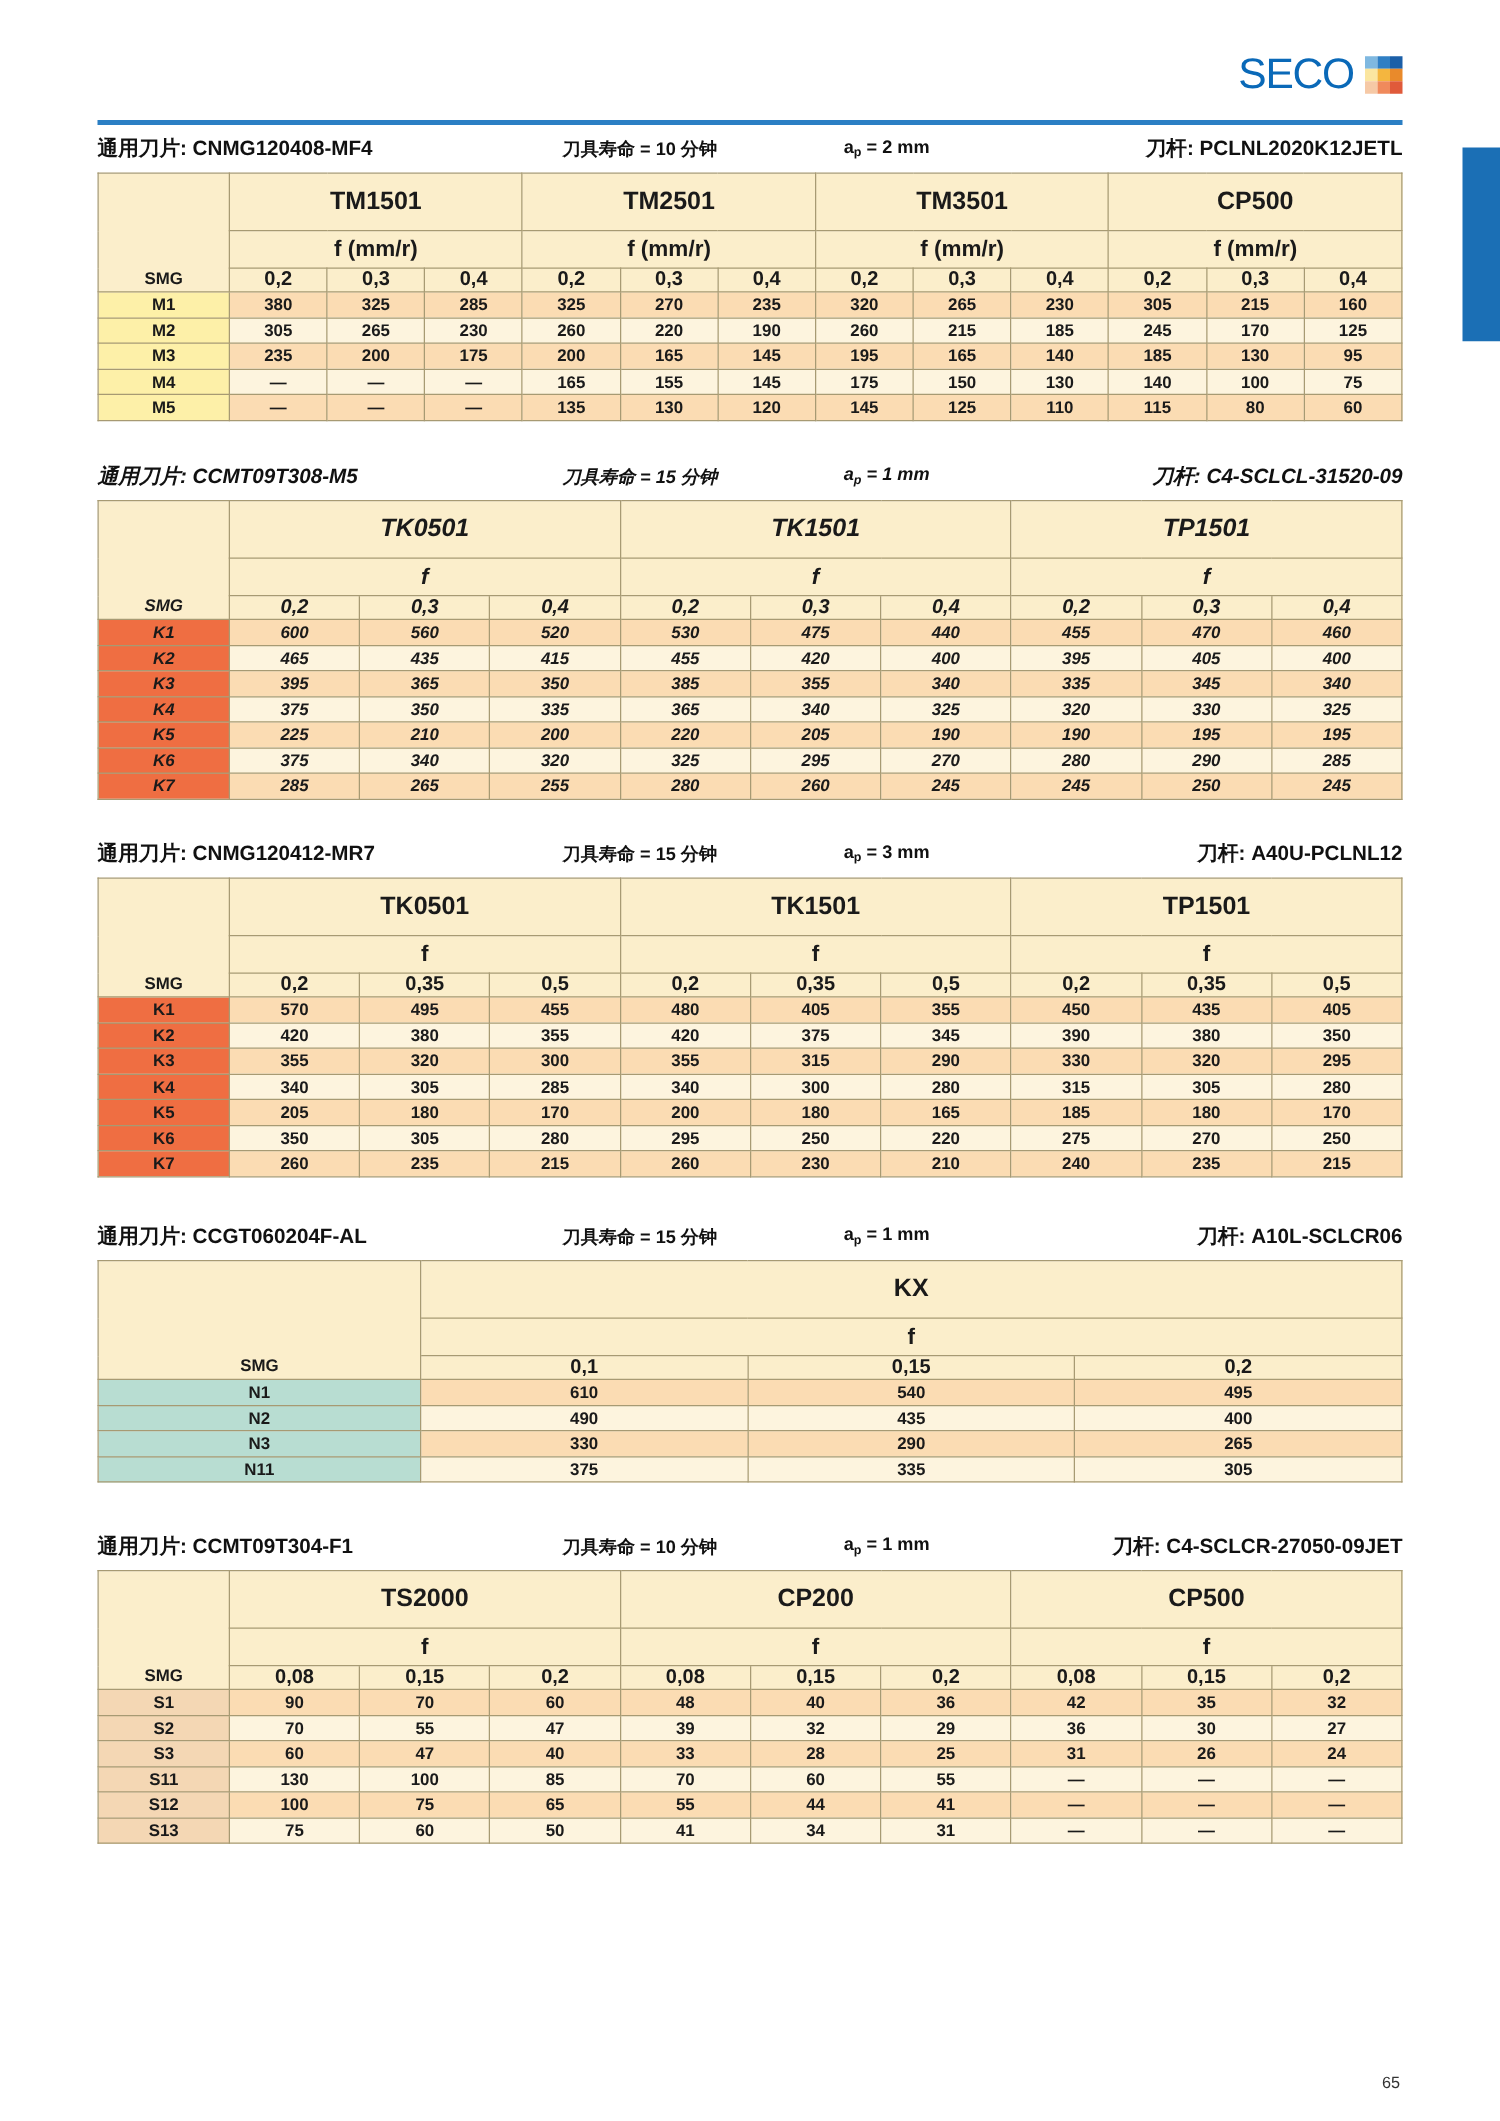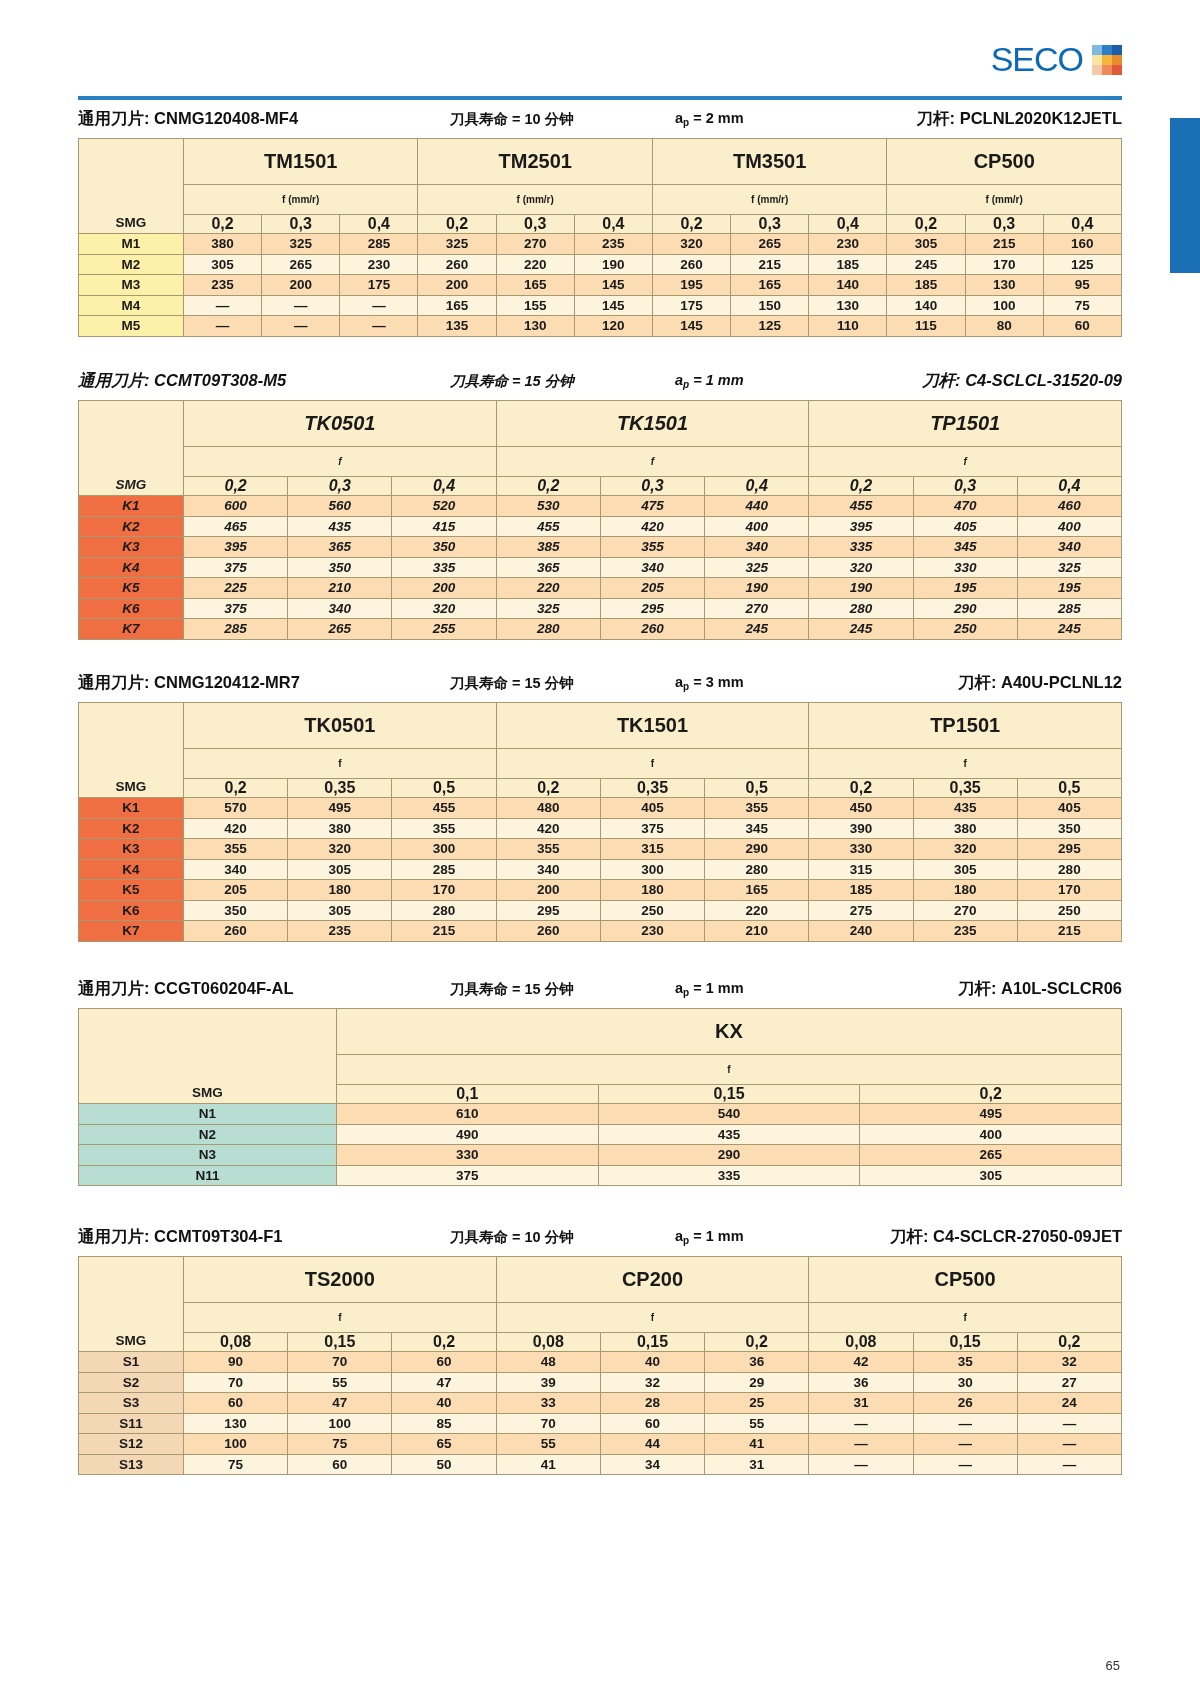--- a/index.html
+++ b/index.html
@@ -75,21 +75,21 @@
     border:1px solid #a79a73;
     text-align:center; vertical-align:middle;
     padding:0; height:21px;
     font-weight:bold; color:#1a1a1a;
     background:#fbeecb;
   }
   table.param td.data, table.param th.data { font-weight:bold; }
 
   
   tr.grade-row td { height:46px; font-size:20px; }
-  tr.f-row    td { height:30px; font-size:10px; }
+  tr.f-row    td { height:30px; font-size:18px; }
   tr.fv-row   td { height:14px; font-size:16px; }
 
   td.corner { background:#fbeecb; }
   td.smg    { background:#fbeecb; font-size:13.5px; }
 
   td.grp-sep { border-left:2px solid #8a7f5e; }
 
   
   tr.data-row td { height:20.5px; font-size:13.5px; background:#fdf4de; }
   tr.data-row.alt td { background:#fbdcb3; }

